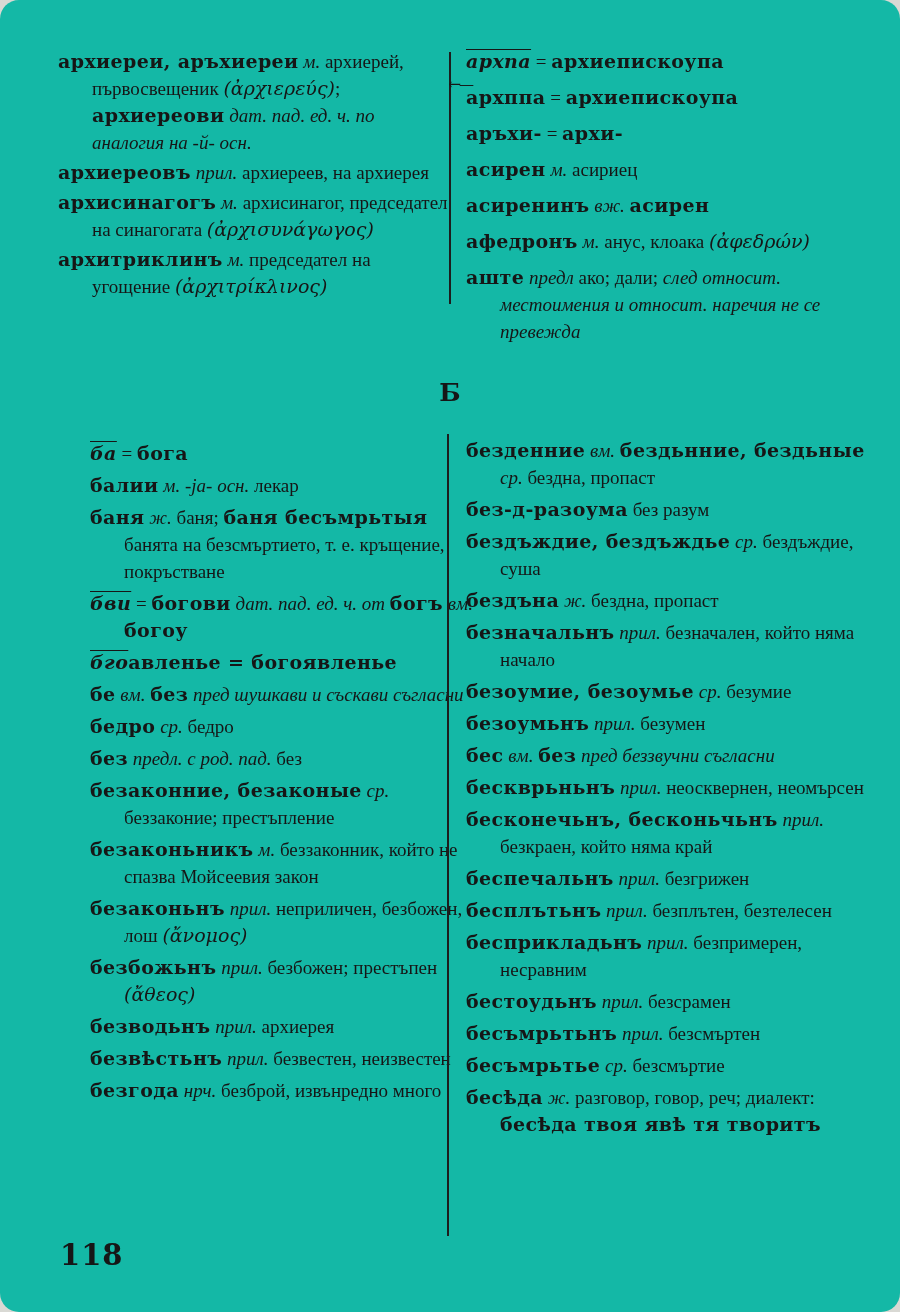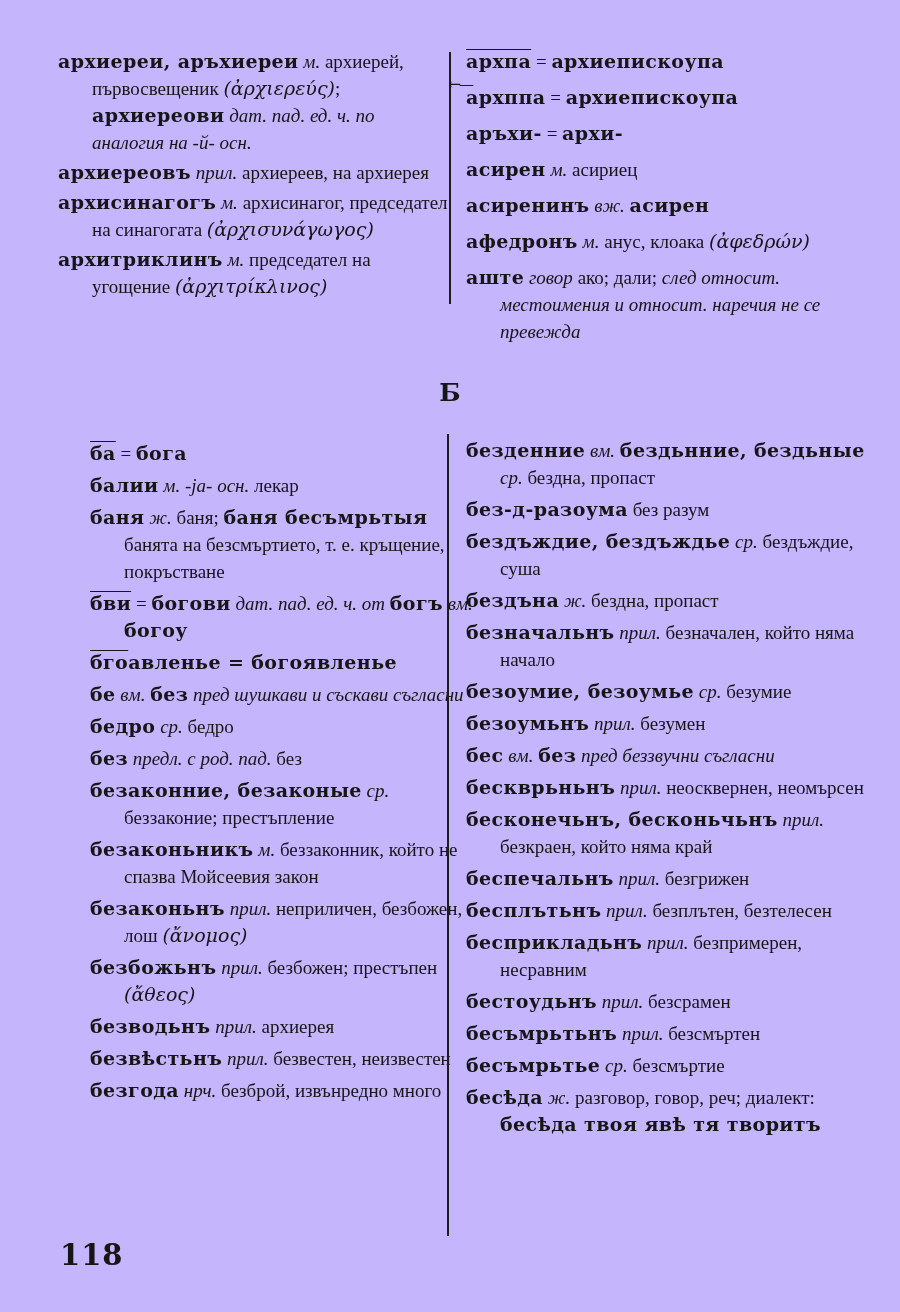--- a/index.html
+++ b/index.html
@@ -15,21 +15,21 @@
   .col-a-right .entry { margin-bottom:9px; }
   .col-b-left  .entry { margin-bottom:5px; }
   .col-b-right .entry { margin-bottom:5px; }
 
   
   .seg-cs, .seg-csov, .seg-csarrow {
     font-family:"DejaVu Serif", serif;
     font-weight:700;
     letter-spacing:0.4px;
   }
-  .seg-csov { text-decoration:overline; }
+  .seg-csov { text-decoration:overline;font-style:italic; }
   .seg-csarrow { position:relative;text-align:right; }
   .seg-csarrow .arrow {
     position:absolute; top:-15px; left:6px;
     font-size:15px; font-weight:400; letter-spacing:-2px;
   }
   .seg-it { font-style:italic; }
   .seg-gr { font-style:italic; font-family:"DejaVu Serif","DejaVu Sans",serif; }
 
   .divider { position:absolute; width:2px; background:#1d1d1d; }
   .divider-top    { left:449px; top:52px;  height:252px; }
@@ -42,39 +42,39 @@
   }
   .page-number {
     position:absolute; left:60px; top:1238px;
     font-size:29px; font-weight:700;
     font-family:"DejaVu Serif", serif; letter-spacing:1px;
   }
 </style>
 </head>
 <body>
 
-<div class="page" style="background: #c4b5fd; color: rgb(22, 22, 22);">
+<div class="page" style="background: #14b8a6; color: rgb(22, 22, 22); border-radius: 19px;">
 
   <div class="col col-a-left" style="left:58px;  top:48px;  width:392px;">
       <div class="entry"><span class="seg-cs">архиереи, аръхиереи</span><span class="seg-it"> м. </span><span class="seg-rm">архиерей, първосвещеник </span><span class="seg-gr">(ἀρχιερεύς)</span><span class="seg-rm">; </span><span class="seg-cs">архиереови</span><span class="seg-it"> дат. пад. ед. ч. по аналогия на -й- осн.</span></div>
       <div class="entry"><span class="seg-cs">архиереовъ</span><span class="seg-it"> прил. </span><span class="seg-rm">архиереев, на архиерея</span></div>
       <div class="entry"><span class="seg-cs">архисинагогъ</span><span class="seg-it"> м. </span><span class="seg-rm">архисинагог, председател на синагогата </span><span class="seg-gr">(ἀρχισυνάγωγος)</span></div>
       <div class="entry"><span class="seg-cs">архитриклинъ</span><span class="seg-it"> м. </span><span class="seg-rm">председател на угощение </span><span class="seg-gr">(ἀρχιτρίκλινος)</span></div>
     </div>
 
   <div class="divider divider-top"></div>
 
   <div class="col col-a-right" style="left:466px; top:48px;  width:416px;">
       <div class="entry"><span class="seg-csov">архпа</span><span class="seg-rm"> = </span><span class="seg-cs">архиепискоупа</span></div>
       <div class="entry"><span class="seg-csarrow">архппа<span class="arrow">←—</span></span><span class="seg-rm"> = </span><span class="seg-cs">архиепискоупа</span></div>
       <div class="entry"><span class="seg-cs">аръхи-</span><span class="seg-rm"> = </span><span class="seg-cs">архи-</span></div>
       <div class="entry"><span class="seg-cs">асирен</span><span class="seg-it"> м. </span><span class="seg-rm">асириец</span></div>
       <div class="entry"><span class="seg-cs">асиренинъ</span><span class="seg-it"> вж. </span><span class="seg-cs">асирен</span></div>
       <div class="entry"><span class="seg-cs">афедронъ</span><span class="seg-it"> м. </span><span class="seg-rm">анус, клоака </span><span class="seg-gr">(ἀφεδρών)</span></div>
-      <div class="entry"><span class="seg-cs">аште</span><span class="seg-it"> говор </span><span class="seg-rm">ако; дали; </span><span class="seg-it">след относит. местоимения и относит. наречия не се превежда</span></div>
+      <div class="entry"><span class="seg-cs">аште</span><span class="seg-it"> предл </span><span class="seg-rm">ако; дали; </span><span class="seg-it">след относит. местоимения и относит. наречия не се превежда</span></div>
     </div>
 
   <div class="section-header">Б</div>
 
   <div class="col col-b-left" style="left:58px;  top:440px; width:392px;margin-left:32px;">
       <div class="entry"><span class="seg-csov">ба</span><span class="seg-rm"> = </span><span class="seg-cs">бога</span></div>
       <div class="entry"><span class="seg-cs">балии</span><span class="seg-it"> м. -ja- осн. </span><span class="seg-rm">лекар</span></div>
       <div class="entry"><span class="seg-cs">баня</span><span class="seg-it"> ж. </span><span class="seg-rm">баня; </span><span class="seg-cs">баня бесъмрьтыя</span><span class="seg-rm"> банята на безсмъртието, т. е. кръщение, покръстване</span></div>
       <div class="entry"><span class="seg-csov">бви</span><span class="seg-rm"> = </span><span class="seg-cs">богови</span><span class="seg-it"> дат. пад. ед. ч. от </span><span class="seg-cs">богъ</span><span class="seg-it"> вм. </span><span class="seg-cs">богоу</span></div>
       <div class="entry"><span class="seg-csov">бго</span><span class="seg-cs">авленье = богоявленье</span></div>

